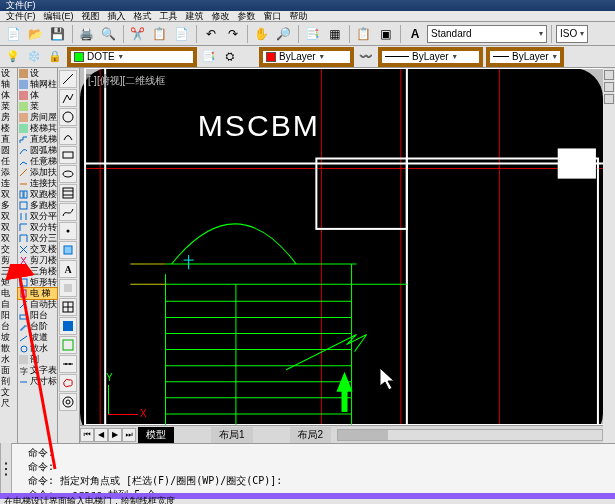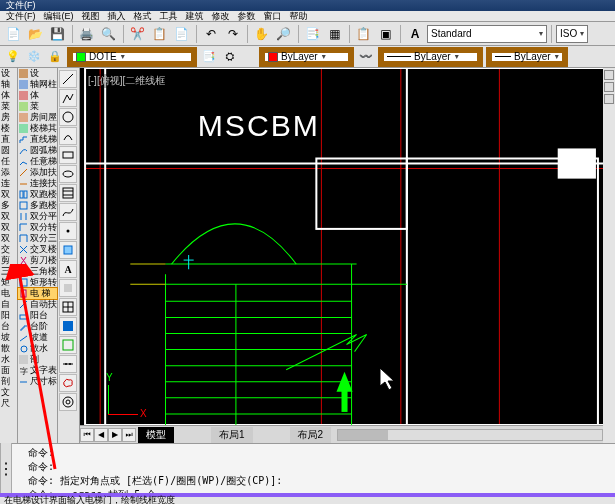--- a/index.html
+++ b/index.html
@@ -10,59 +10,59 @@
 .menubar { height: 11px; background: #e8e8e8; display: flex; gap: 8px; padding: 0 6px; font-size: 9px; align-items: center; border-bottom: 1px solid #999; }
 .menubar span { cursor: default; }
 
 .toolbar { height: 24px; background: #e4e4e4; border-bottom: 1px solid #999; display: flex; align-items: center; gap: 2px; padding: 0 4px; }
 .toolbar .icon-btn { width: 20px; height: 20px; display: inline-flex; align-items: center; justify-content: center; font-size: 12px; cursor: pointer; }
 .toolbar .sep { width: 1px; height: 18px; background: #aaa; margin: 0 2px; }
 .toolbar .combo { height: 18px; background: #fff; border: 1px solid #7a7a7a; font-size: 10px; display: flex; align-items: center; padding: 0 3px; min-width: 60px; }
 .toolbar .chev { font-size: 8px; margin-left: auto; color: #444; }
 
 .layerbar { height: 22px; background: #e4e4e4; border-bottom: 1px solid #999; display: flex; align-items: center; gap: 3px; padding: 0 4px; font-size: 10px; }
-.layerbar .combo { height: 20px; background: #fff; border: 6px solid #a16207; display: flex; align-items: center; padding: 4px 3px; }
+.layerbar .combo { height: 20px; background: #fff; border: 4px solid #a16207; display: flex; align-items: center; padding: 4px 3px; }
 .layerbar .chev { font-size: 8px; margin-left: 4px; color: #444; }
 .layerbar .icon-btn { width: 18px; height: 18px; display: inline-flex; align-items: center; justify-content: center; cursor: pointer; font-size: 11px; }
 .color-sw { width: 10px; height: 10px; display: inline-block; border: 1px solid #555; }
 
 .workarea { display: flex; height: 375px; }
 
 .left-panel { width: 18px; background: #e4e4e4; border-right: 1px solid #999; font-size: 9px; overflow: hidden; display: flex; flex-direction: column; }
 .left-panel .item { height: 11px; padding: 0 1px; cursor: pointer; white-space: nowrap; line-height: 11px; }
 
 .tool-panel { width: 40px; background: #e4e4e4; border-right: 1px solid #999; display: flex; flex-direction: column; font-size: 9px; }
 .tool-panel .tool-item { height: 11px; display: flex; align-items: center; gap: 2px; padding-left: 1px; cursor: pointer; white-space: nowrap; overflow: hidden; line-height: 11px; }
 .tool-panel .hilite { background: #ffd36b; outline: 1px solid #d08000; }
 .tool-panel svg { flex-shrink: 0; }
 
 .draw-toolbar { width: 22px; background: #e4e4e4; border-right: 1px solid #999; display: flex; flex-direction: column; gap: 1px; padding: 2px 1px; }
 .draw-toolbar .tbtn { width: 18px; height: 18px; display: flex; align-items: center; justify-content: center; cursor: pointer; background: #eee; border: 1px solid #bbb; }
 
-.canvas-wrap { flex: 1; display: flex; flex-direction: column; background: #000; position: relative; min-width: 0; }
+.canvas-wrap { flex: 1; display: flex; flex-direction: column; background: #000; position: relative; min-width: 0; border-radius: 30px; }
 .canvas { flex: 1; position: relative; overflow: hidden; }
 .vp-label { position: absolute; left: 6px; top: 6px; color: #c0c0c0; font-size: 10px; background: rgba(0,0,0,.3); padding: 0 2px; z-index: 5; }
 .axis { position: absolute; left: 28px; bottom: 10px; z-index: 5; }
 .axis .y { position: absolute; left: 0; bottom: 0; width: 1px; height: 30px; background: #0f0; }
 .axis .x { position: absolute; left: 0; bottom: 0; height: 1px; width: 30px; background: #f00; }
 .axis .yl { position: absolute; left: -2px; bottom: 32px; color: #0f0; font-size: 10px; }
 .axis .xl { position: absolute; left: 32px; bottom: -4px; color: #f00; font-size: 10px; }
 .tabbar { height: 18px; background: #d8d8d8; display: flex; align-items: center; font-size: 10px; border-top: 1px solid #999; }
 .tabbar .nav-btn { width: 14px; height: 14px; display: inline-flex; align-items: center; justify-content: center; background: #eee; border: 1px solid #aaa; cursor: pointer; font-size: 8px; }
 .tabbar .tab { padding: 1px 8px; background: #000; color: #fff; margin-left: 2px; cursor: pointer; }
 .tabbar .tab.inactive { background: #ccc; color: #000; margin-left: 37px; }
 .tabbar .scrollbar { flex: 1; height: 14px; margin-left: 6px; display: flex; align-items: center; }
 .tabbar .track { flex: 1; height: 12px; background: #ddd; border: 1px solid #aaa; position: relative; }
 .tabbar .thumb { position: absolute; left: 0; top: 0; width: 50px; height: 100%; background: #bbb; }
 
 .cmdwin { height: 50px; background: #f4f4f4; border-top: 1px solid #999; font-family: Consolas, monospace; font-size: 10px; padding: 2px 16px; overflow: hidden; }
 .cmdwin .ln { white-space: nowrap; }
 .cmd-handle { width: 12px; background: #e0e0e0; border-left: 1px solid #aaa; border-right: 1px solid #aaa; display: flex; align-items: center; justify-content: center; cursor: ew-resize; }
 
-.statusbar { height: 11px; background: #e4e4e4; border-top: 4px solid #8b5cf6; font-size: 9px; padding: 0 4px; display: flex; align-items: center; }
+.statusbar { height: 11px; background: #e4e4e4; border-top: 6px solid #8b5cf6; font-size: 9px; padding: 0 4px; display: flex; align-items: center; }
 
 .red-arrow { position: absolute; left: 5px; bottom: 30px; z-index: 2000; pointer-events: none; }
 
 .cursor-arrow { position: absolute; left: 300px; top: 300px; z-index: 6; }
 
 .right-vstrip { width: 12px; background: #e4e4e4; display: flex; flex-direction: column; align-items: center; gap: 2px; padding: 2px 0; }
 .right-vstrip .mini-cube { width: 10px; height: 10px; background: #ddd; border: 1px solid #888; }
 </style>
 </head>
 <body>

